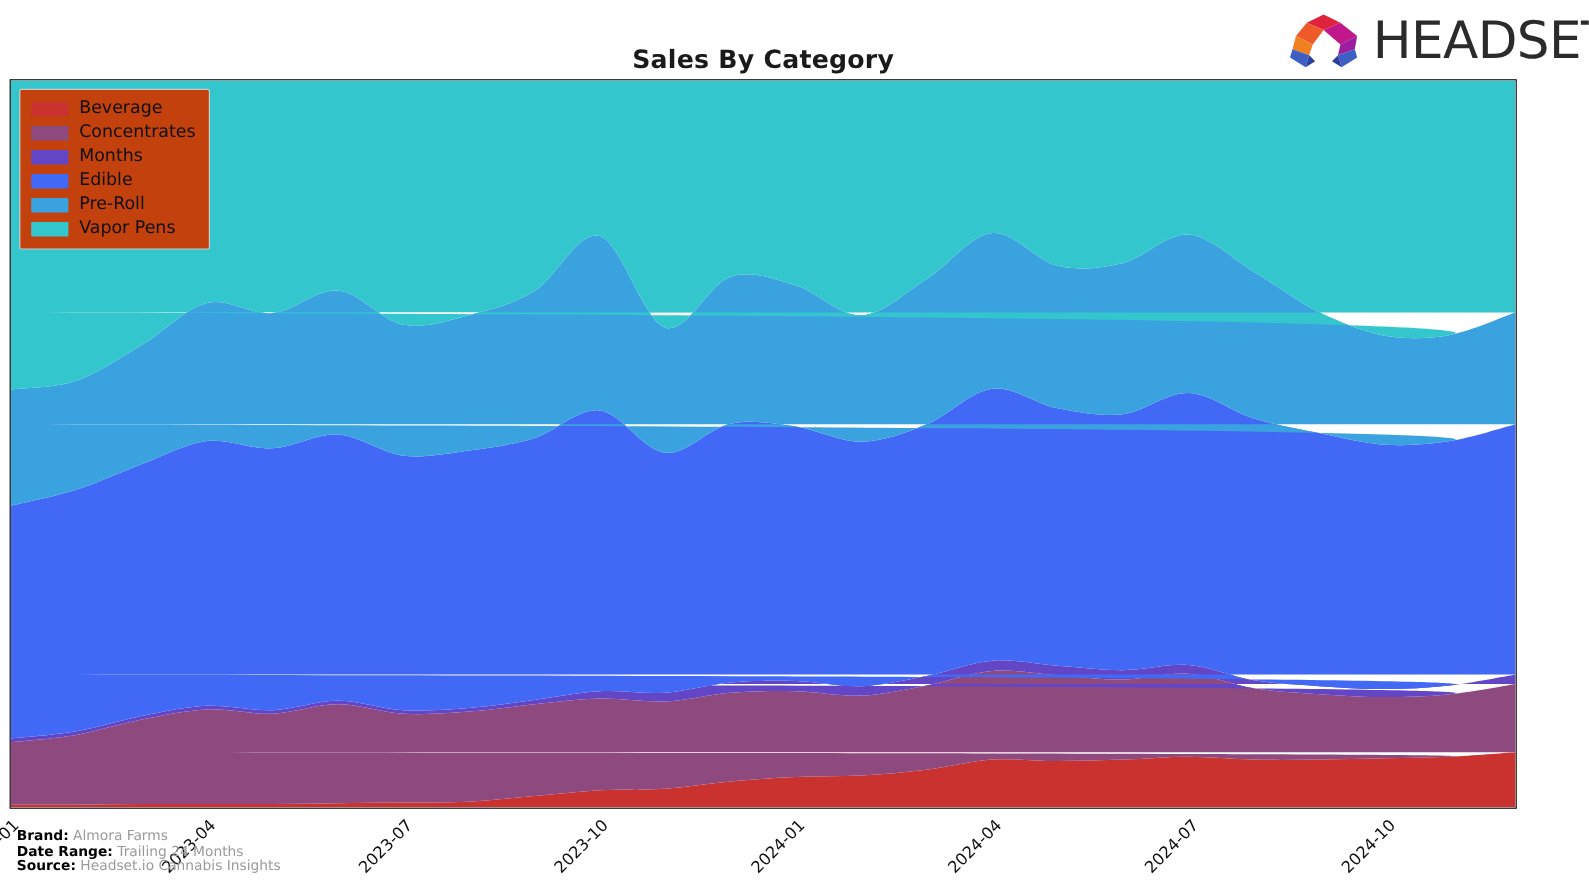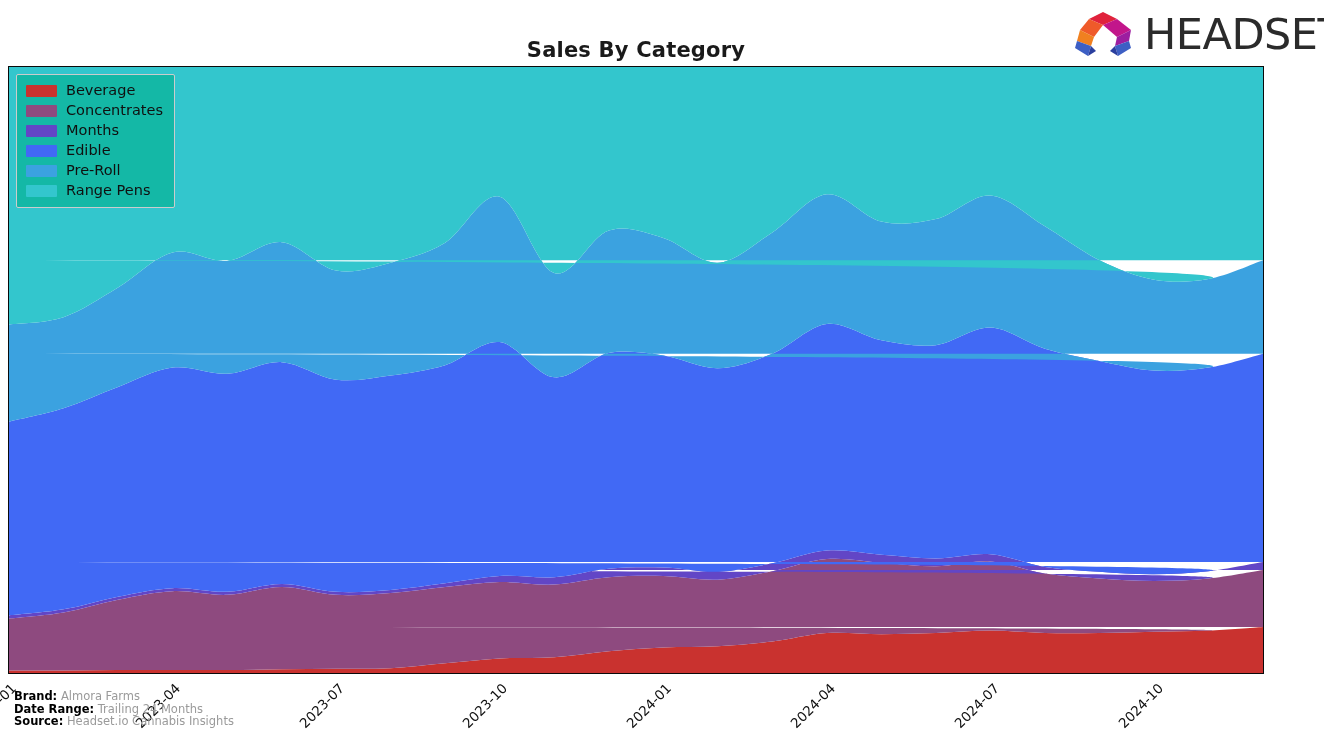--- a/index.html
+++ b/index.html
@@ -66,21 +66,21 @@
     background: #ffffff;
     overflow: hidden;
   }
   .plot-svg { display: block; width: 100%; height: 100%; }
 
   
   .legend {
     position: absolute;
     left: 16px;
     top: 74px;
-    background: #14b8a6;
+    background: #c2410c;
     border: 1px solid #cccccc;
     border-radius: 2px;
     padding: 7px 11px 8px 9px;
     display: flex;
     flex-direction: column;
     gap: 3px;
     z-index: 5;
   }
   .legend-row {
     display: flex;
@@ -182,21 +182,21 @@
       <div class="legend-row">
         <span class="legend-swatch" style="background: rgb(65, 105, 245);"></span>
         <span class="legend-label">Edible</span>
       </div>
       <div class="legend-row">
         <span class="legend-swatch" style="background: rgb(59, 162, 224);"></span>
         <span class="legend-label">Pre-Roll</span>
       </div>
       <div class="legend-row">
         <span class="legend-swatch" style="background: rgb(51, 198, 205);"></span>
-        <span class="legend-label">Range Pens</span>
+        <span class="legend-label">Vapor Pens</span>
       </div>
     </div>
 
   <div id="xticks">
       <div class="xtick" style="left: -192px; width: 200px;"><span class="xtick-inner">2023-01</span></div>
       <div class="xtick" style="left: -28.1739px; width: 200px;"><span class="xtick-inner">2023-04</span></div>
       <div class="xtick" style="left: 135.652px; width: 200px;"><span class="xtick-inner">2023-07</span></div>
       <div class="xtick" style="left: 299.478px; width: 200px;"><span class="xtick-inner">2023-10</span></div>
       <div class="xtick" style="left: 463.304px; width: 200px;"><span class="xtick-inner">2024-01</span></div>
       <div class="xtick" style="left: 627.13px; width: 200px;"><span class="xtick-inner">2024-04</span></div>

